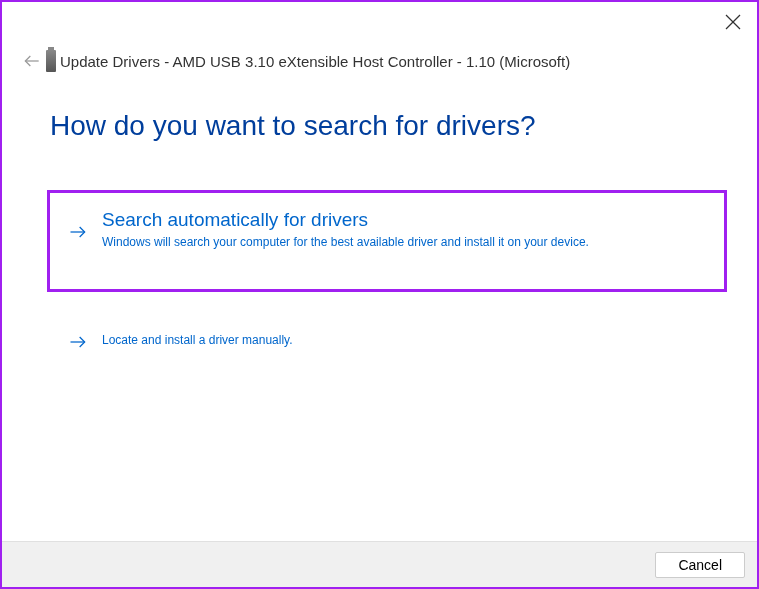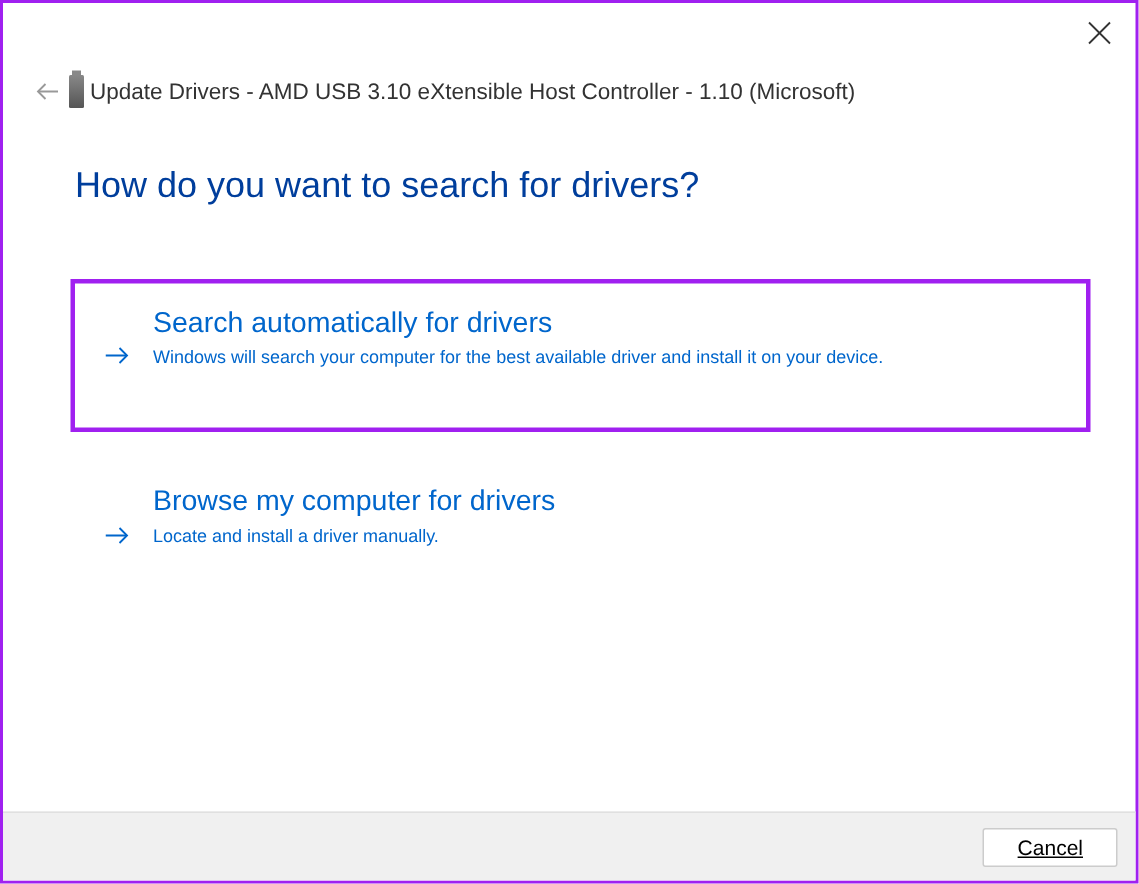--- a/index.html
+++ b/index.html
@@ -74,39 +74,39 @@
       font-size: 15px;
       color: #333;
     }
     .content-area {
       position: absolute;
       top: 108px;
       left: 48px;
       right: 48px;
     }
     .main-heading {
-      font-size: 24px;
+      font-size: 28px;
       color: #003e9c;
       font-weight: 400;
       margin-bottom: 48px;
     }
     .option-box {
       padding: 16px 18px 20px 18px;
       margin-bottom: 20px;
       position: relative;
     }
     .option-box.highlighted {
       border: 3px solid #a020f0;
       margin-left: -3px;
       margin-right: -18px;
       padding-bottom: 38px;
     }
     .option-row {
       display: flex;
-      align-items: flex-end;
+      align-items: center;
       gap: 14px;
       cursor: pointer;
     }
     .option-arrow {
       width: 20px;
       height: 20px;
       flex-shrink: 0;
       margin-top: 4px;
     }
     .option-arrow svg {
@@ -134,21 +134,20 @@
       bottom: 0;
       left: 0;
       right: 0;
       height: 46px;
       background: #f0f0f0;
       border-top: 1px solid #e0e0e0;
       display: flex;
       justify-content: flex-end;
       align-items: center;
       padding-right: 12px;
-      text-decoration: underline;
     }
     .cancel-btn {
       background: #ffffff;
       border: 1px solid #ccc;
       padding: 4px 22px;
       font-size: 14px;
       font-family: inherit;
       cursor: pointer;
       border-radius: 2px;
     }
@@ -196,21 +195,20 @@
 
     <div class="option-box">
       <div class="option-row">
         <div class="option-arrow">
           <svg viewBox="0 0 24 24">
             <line x1="3" y1="12" x2="20" y2="12"></line>
             <polyline points="14,6 20,12 14,18"></polyline>
           </svg>
         </div>
         <div class="option-text">
-          <div class="option-title">Browse my computer for drivers</div>
           <div class="option-desc">Locate and install a driver manually.</div>
         </div>
       </div>
     </div>
   </div>
 
   <div class="footer-bar">
     <button class="cancel-btn">Cancel</button>
   </div>
 

